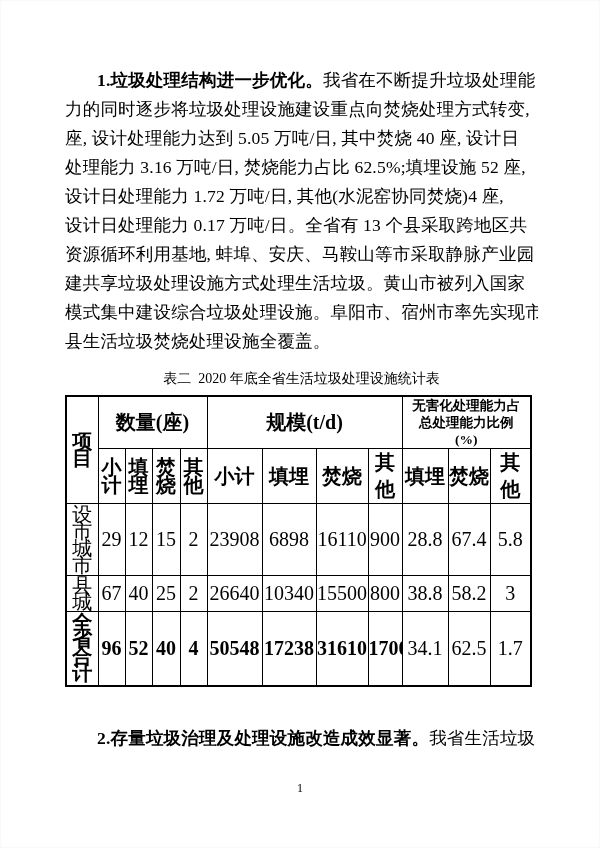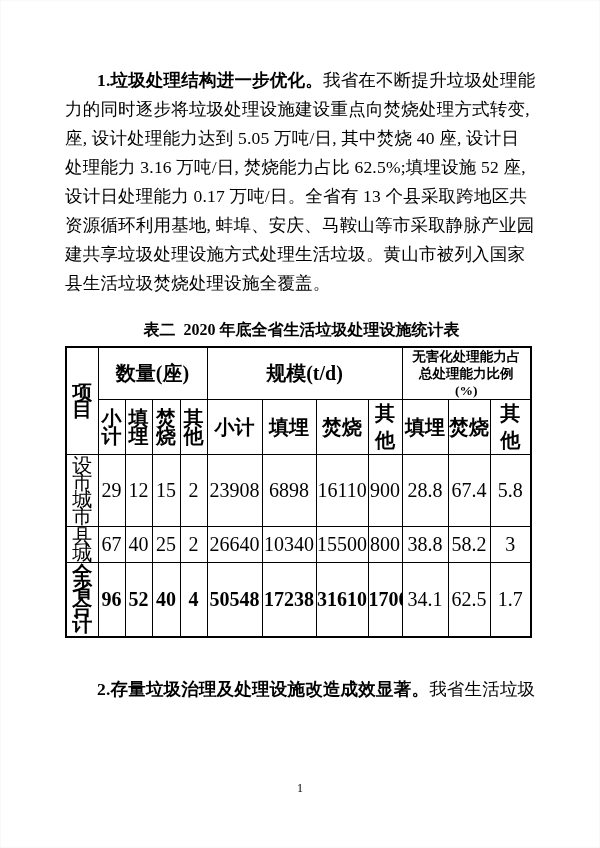--- a/index.html
+++ b/index.html
@@ -11,22 +11,22 @@
     color:#000;
     overflow:hidden;
     box-shadow:inset 0 0 2px #e9e9e9;
   }
   .content{position:absolute;left:65px;top:66px;width:473px;}
   .para{font-size:17.5px;line-height:29px;letter-spacing:.2px;}
   .para .line{height:29px;white-space:pre;overflow:hidden;}
   .indent{padding-left:32px;}
   .lead{font-weight:bold;}
   .table-title{
-    margin-top:20px;height:24px;line-height:24px;
-    text-align:center;font-weight:bold;font-size:16px;white-space:pre;
+    margin-top:11px;height:24px;line-height:24px;
+    text-align:center;font-weight:normal;font-size:14px;white-space:pre;
   }
   table.stats{
     border-collapse:collapse;
     margin-top:4px;
     width:465px;
     border:2px solid #000;
     table-layout:fixed;
   }
   table.stats td{
     border:1px solid #000;
@@ -48,23 +48,25 @@
 <body>
 
 <div class="page">
   <div class="content">
 
     <div class="para">
       <div class="line indent"><span class="lead">1.垃圾处理结构进一步优化。</span><span>我省在不断提升垃圾处理能</span></div>
       <div class="line">力的同时逐步将垃圾处理设施建设重点向焚烧处理方式转变,</div>
       <div class="line">座, 设计处理能力达到 5.05 万吨/日, 其中焚烧 40 座, 设计日</div>
       <div class="line">处理能力 3.16 万吨/日, 焚烧能力占比 62.5%;填埋设施 52 座,</div>
+      <div class="line">设计日处理能力 1.72 万吨/日, 其他(水泥窑协同焚烧)4 座,</div>
       <div class="line">设计日处理能力 0.17 万吨/日。全省有 13 个县采取跨地区共</div>
       <div class="line">资源循环利用基地, 蚌埠、安庆、马鞍山等市采取静脉产业园</div>
       <div class="line">建共享垃圾处理设施方式处理生活垃圾。黄山市被列入国家</div>
+      <div class="line">模式集中建设综合垃圾处理设施。阜阳市、宿州市率先实现市</div>
       <div class="line">县生活垃圾焚烧处理设施全覆盖。</div>
     </div>
 
     <div class="table-title">表二  2020 年底全省生活垃圾处理设施统计表</div>
 
     <table class="stats">
       <colgroup>
         <col style="width:32px">
           <col style="width:27px">
           <col style="width:27px">

